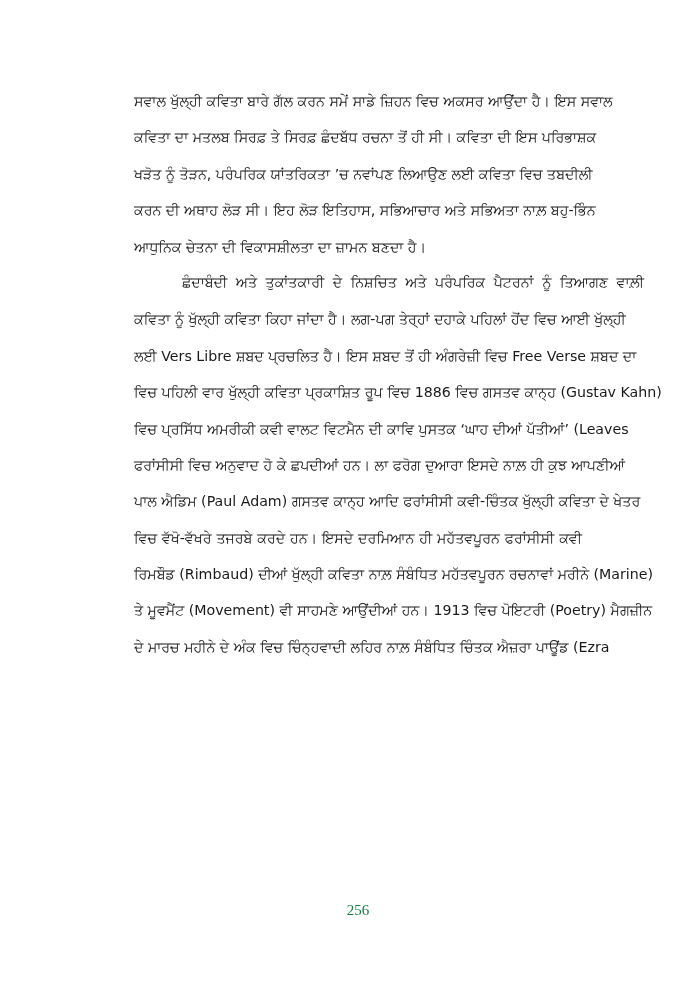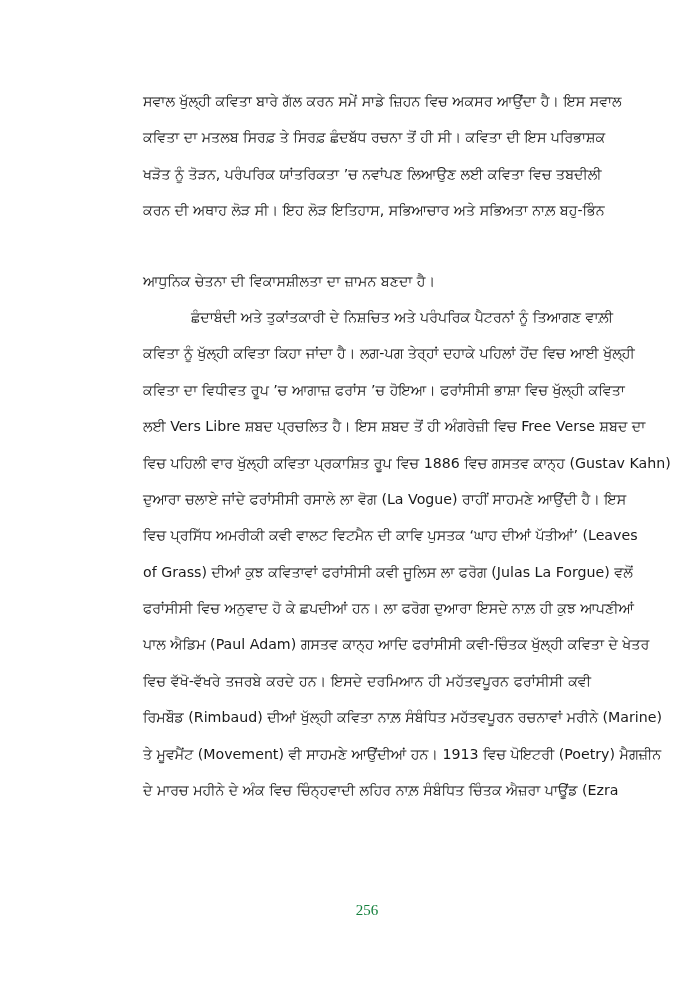--- a/index.html
+++ b/index.html
@@ -1,56 +1,53 @@
 <!DOCTYPE html>
 <html><head>
 <meta charset="utf-8">
 <style>
   html, body { margin: 0; padding: 0; background: #ffffff; }
   body { width: 700px; height: 991px; position: relative; overflow: hidden; }
   .page {
-    position: absolute; left: 17px; top: 0; width: 640px; height: 991px; background: #fff;
+    position: absolute; left: 8px; top: 0; width: 640px; height: 991px; background: #fff;
   }
   .text-block {
     position: absolute; left: 126px; top: 86px; width: 448px;
     font-family: "DejaVu Sans", sans-serif;
     font-size: 14.2px; color: #1a1a1a;
   }
   .line {
     height: 36.4px; line-height: 30px; white-space: nowrap;
     text-align: justify; text-align-last: justify;
     overflow: visible;
   }
-  .line.last { text-align-last: left; margin-top: 34px; }
-  .line.indent { padding-left: 48px; }
+  .line.last { text-align-last: left; }
+  .line.indent { padding-left: 48px; font-family: Liberation Mono, monospace; }
   .page-number {
     position: absolute; left: 0; width: 700px; top: 902px; text-align: center;
     font-family: "Liberation Serif", serif; font-size: 15px; color: #15803d;
   }
 </style>
 </head>
 <body>
 
 <div class="page">
   <div class="text-block">
 
     <div class="line">ਸਵਾਲ ਖੁੱਲ੍ਹੀ ਕਵਿਤਾ ਬਾਰੇ ਗੱਲ ਕਰਨ ਸਮੇਂ ਸਾਡੇ ਜ਼ਿਹਨ ਵਿਚ ਅਕਸਰ ਆਉਂਦਾ ਹੈ। ਇਸ ਸਵਾਲ</div>
     <div class="line">ਕਵਿਤਾ ਦਾ ਮਤਲਬ ਸਿਰਫ਼ ਤੇ ਸਿਰਫ਼ ਛੰਦਬੱਧ ਰਚਨਾ ਤੋਂ ਹੀ ਸੀ। ਕਵਿਤਾ ਦੀ ਇਸ ਪਰਿਭਾਸ਼ਕ</div>
     <div class="line">ਖੜੋਤ  ਨੂੰ ਤੋੜਨ, ਪਰੰਪਰਿਕ ਯਾਂਤਰਿਕਤਾ ’ਚ ਨਵਾਂਪਣ ਲਿਆਉਣ ਲਈ ਕਵਿਤਾ ਵਿਚ ਤਬਦੀਲੀ</div>
     <div class="line">ਕਰਨ ਦੀ ਅਥਾਹ ਲੋੜ ਸੀ। ਇਹ ਲੋੜ ਇਤਿਹਾਸ, ਸਭਿਆਚਾਰ ਅਤੇ ਸਭਿਅਤਾ ਨਾਲ਼ ਬਹੁ-ਭਿੰਨ</div>
     <div class="line last">ਆਧੁਨਿਕ ਚੇਤਨਾ ਦੀ ਵਿਕਾਸਸ਼ੀਲਤਾ ਦਾ ਜ਼ਾਮਨ ਬਣਦਾ ਹੈ।</div>
 
     <div class="line indent">ਛੰਦਾਬੰਦੀ ਅਤੇ ਤੁਕਾਂਤਕਾਰੀ ਦੇ ਨਿਸ਼ਚਿਤ ਅਤੇ ਪਰੰਪਰਿਕ ਪੈਟਰਨਾਂ ਨੂੰ ਤਿਆਗਣ ਵਾਲ਼ੀ</div>
     <div class="line">ਕਵਿਤਾ ਨੂੰ ਖੁੱਲ੍ਹੀ ਕਵਿਤਾ ਕਿਹਾ ਜਾਂਦਾ ਹੈ। ਲਗ-ਪਗ ਤੇਰ੍ਹਾਂ ਦਹਾਕੇ ਪਹਿਲਾਂ ਹੋਂਦ ਵਿਚ ਆਈ ਖੁੱਲ੍ਹੀ</div>
-    <div class="line">ਕਵਿਤਾ ਦਾ ਵਿਧੀਵਤ ਰੂਪ ’ਚ ਆਗਾਜ਼ ਫਰਾਂਸ ’ਚ ਹੋਇਆ। ਫਰਾਂਸੀਸੀ ਭਾਸ਼ਾ ਵਿਚ ਖੁੱਲ੍ਹੀ ਕਵਿਤਾ</div>
     <div class="line">ਲਈ Vers Libre ਸ਼ਬਦ ਪ੍ਰਚਲਿਤ ਹੈ। ਇਸ ਸ਼ਬਦ ਤੋਂ ਹੀ ਅੰਗਰੇਜ਼ੀ ਵਿਚ Free Verse ਸ਼ਬਦ ਦਾ</div>
     <div class="line">ਵਿਚ ਪਹਿਲੀ ਵਾਰ ਖੁੱਲ੍ਹੀ ਕਵਿਤਾ ਪ੍ਰਕਾਸ਼ਿਤ ਰੂਪ ਵਿਚ 1886 ਵਿਚ ਗਸਤਵ ਕਾਨ੍ਹ (Gustav Kahn)</div>
-    <div class="line">ਦੁਆਰਾ ਚਲਾਏ ਜਾਂਦੇ ਫਰਾਂਸੀਸੀ ਰਸਾਲੇ ਲਾ ਵੋਗ (La Vogue) ਰਾਹੀਂ ਸਾਹਮਣੇ ਆਉਂਦੀ ਹੈ। ਇਸ</div>
     <div class="line">ਵਿਚ ਪ੍ਰਸਿੱਧ ਅਮਰੀਕੀ ਕਵੀ ਵਾਲਟ ਵਿਟਮੈਨ ਦੀ ਕਾਵਿ ਪੁਸਤਕ ‘ਘਾਹ ਦੀਆਂ ਪੱਤੀਆਂ’ (Leaves</div>
-    <div class="line">of Grass) ਦੀਆਂ ਕੁਝ ਕਵਿਤਾਵਾਂ ਫਰਾਂਸੀਸੀ ਕਵੀ ਜੂਲਿਸ ਲਾ ਫਰੋਗ (Julas La Forgue) ਵਲੋਂ</div>
     <div class="line">ਫਰਾਂਸੀਸੀ ਵਿਚ ਅਨੁਵਾਦ ਹੋ ਕੇ ਛਪਦੀਆਂ ਹਨ। ਲਾ ਫਰੋਗ ਦੁਆਰਾ ਇਸਦੇ ਨਾਲ਼ ਹੀ ਕੁਝ ਆਪਣੀਆਂ</div>
     <div class="line">ਪਾਲ ਐਡਿਮ (Paul Adam) ਗਸਤਵ ਕਾਨ੍ਹ ਆਦਿ ਫਰਾਂਸੀਸੀ ਕਵੀ-ਚਿੰਤਕ ਖੁੱਲ੍ਹੀ ਕਵਿਤਾ ਦੇ ਖੇਤਰ</div>
     <div class="line">ਵਿਚ ਵੱਖੋ-ਵੱਖਰੇ ਤਜਰਬੇ ਕਰਦੇ ਹਨ। ਇਸਦੇ ਦਰਮਿਆਨ ਹੀ ਮਹੱਤਵਪੂਰਨ ਫਰਾਂਸੀਸੀ ਕਵੀ</div>
     <div class="line">ਰਿਮਬੌਡ (Rimbaud) ਦੀਆਂ ਖੁੱਲ੍ਹੀ ਕਵਿਤਾ ਨਾਲ਼ ਸੰਬੰਧਿਤ ਮਹੱਤਵਪੂਰਨ ਰਚਨਾਵਾਂ ਮਰੀਨੇ (Marine)</div>
     <div class="line">ਤੇ ਮੂਵਮੈਂਟ (Movement) ਵੀ ਸਾਹਮਣੇ ਆਉਂਦੀਆਂ ਹਨ। 1913 ਵਿਚ ਪੋਇਟਰੀ (Poetry) ਮੈਗਜ਼ੀਨ</div>
     <div class="line">ਦੇ ਮਾਰਚ ਮਹੀਨੇ ਦੇ ਅੰਕ ਵਿਚ ਚਿੰਨ੍ਹਵਾਦੀ ਲਹਿਰ ਨਾਲ਼ ਸੰਬੰਧਿਤ ਚਿੰਤਕ ਐਜ਼ਰਾ ਪਾਊਂਡ (Ezra</div>
   </div>
   <div class="page-number">256</div>
 </div>
 

